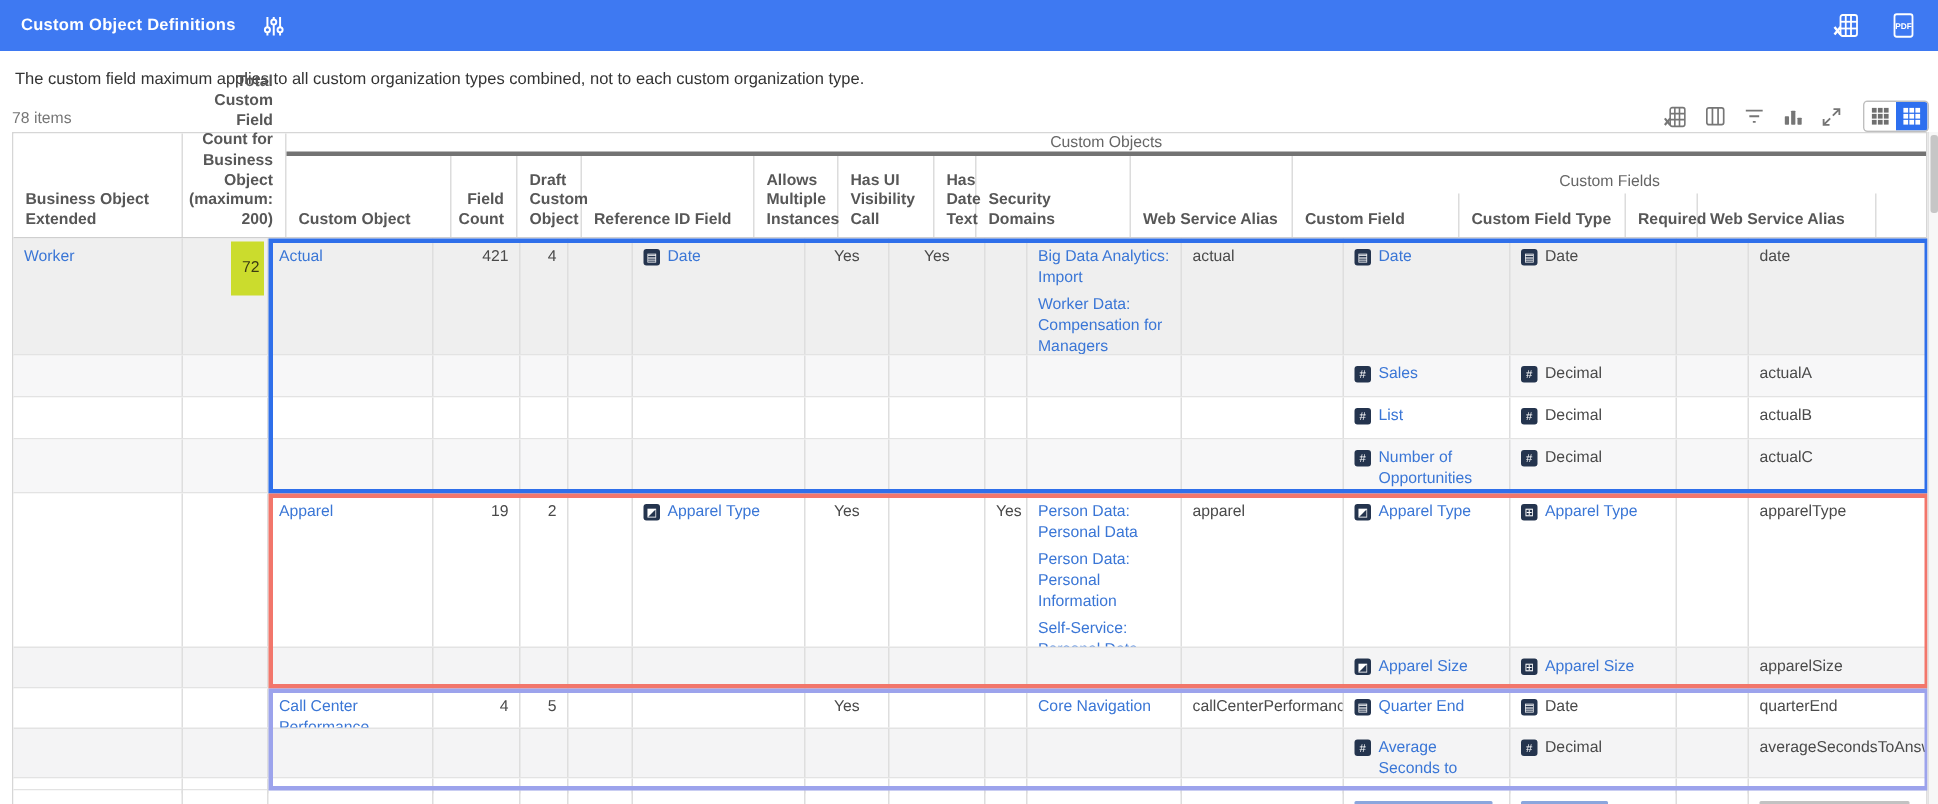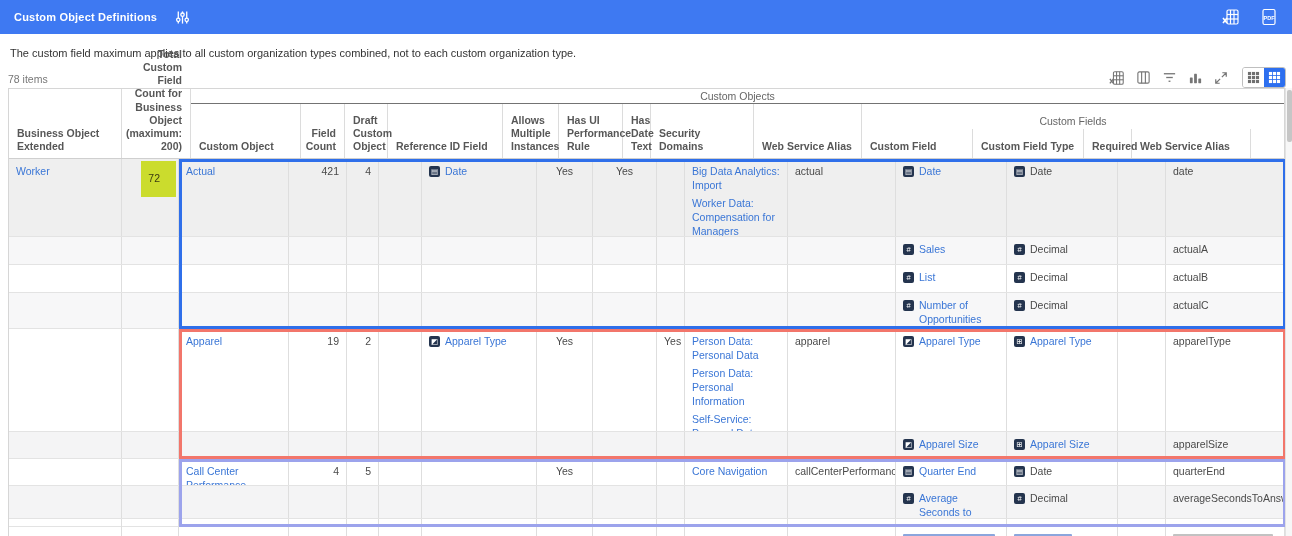--- a/index.html
+++ b/index.html
@@ -29,41 +29,41 @@
   
   .table-wrap{position:relative;margin-left:8px;width:1277px;border:1px solid #d6d6d6;border-bottom:none;}
   .w1{width:113px}.w2{width:57px}.w3{width:110px}.w4{width:58px}.w5{width:32px}.w6{width:43px}
   .w7{width:115px}.w8{width:56px}.w9{width:64px}.w10{width:28px}.w11{width:103px}.w12{width:108px}
   .w13{width:111px}.w14{width:111px}.w15{width:48px}.w16{width:119px}
   .thead{display:flex;height:70px;border-bottom:1px solid #cfcfcf;background:#fff;}
   .th{border-right:1px solid #dcdcdc;display:flex;align-items:flex-end;padding:3px 8px 5px;
     font-size:10.5px;font-weight:700;color:#575757;line-height:1.25;flex:0 0 auto;}
   .th.num{justify-content:flex-end;text-align:right;margin-left:12px;}
   .hgroup{flex:1;display:flex;flex-direction:column;}
-  .hgroup-top{height:15px;border-bottom:1px solid #737373;display:flex;align-items:center;
+  .hgroup-top{height:15px;border-bottom:3px solid #737373;display:flex;align-items:center;
     justify-content:center;font-size:10.5px;color:#666;}
   .hgroup-bottom{display:flex;flex:1;}
   .cfgroup{display:flex;flex-direction:column;flex:1;}
   .cf-top{height:25px;display:flex;align-items:flex-end;justify-content:center;
     font-size:10.5px;color:#666;padding-bottom:2px;}
   .cf-cols{display:flex;flex:1;}
   .row{display:flex;border-bottom:1px solid #e3e3e3;}
   .c{border-right:1px solid #dedede;padding:6px 7px 4px;font-size:10.5px;color:#4a4a4a;
     line-height:1.3;overflow:hidden;flex:0 0 auto;height:100%;}
   .c.num{text-align:right;}
   .c.ctr{text-align:center;}
   .rh78{height:78px}.rh28{height:28px}.rh36{height:36px}.rh103{height:103px}
   .rh27{height:27px}.rh33{height:33px}.rh8{height:8px}.rh10{height:10px;border-bottom:none;}
   .bg-a{background:#efefef}.bg-b{background:#f7f7f8}.bg-c{background:#fff}.bg-d{background:#f4f4f5}
   .lnk{color:var(--link);text-decoration:none;cursor:pointer;display:inline-block;}
   .sd{display:block;margin-bottom:5px;}
   .fld{display:flex;gap:5px;align-items:flex-start;}
   .ic{flex:0 0 auto;width:11px;height:11px;background:var(--icon-navy);color:#fff;border-radius:2px;
     font-size:7.5px;line-height:11px;text-align:center;margin-top:1px;}
-  .hl{display:inline-block;background:var(--highlight);color:#3c3c12;padding:11px 16px 11px 7px;
+  .hl{display:inline-block;background:var(--highlight);color:#3c3c12;padding:11px 3px 11px 7px;
     margin:-4px -5px 0 0;}
   
   .ov{position:absolute;left:170px;width:1107px;border:3px solid #000;pointer-events:none;}
   .ov-blue{top:70px;height:170px;border-color:var(--block-blue);}
   .ov-red{top:240px;height:130px;border-color:var(--block-red);}
   .ov-purple{top:370px;height:68px;border-color:var(--block-purple);}
   
   .frag{height:5px;border-radius:1px;margin-top:1px;}
   .frag-blue{background:#8ba6dd;}
   .frag-gray{background:#c2c2c2;}
@@ -198,21 +198,21 @@
         <div class="th w6">
             <span>Draft Custom Object</span>
           </div>
         <div class="th w7">
             <span>Reference ID Field</span>
           </div>
         <div class="th w8">
             <span>Allows Multiple Instances</span>
           </div>
         <div class="th w9">
-            <span>Has UI Performance Rule</span>
+            <span>Has UI Visibility Call</span>
           </div>
         <div class="th w10">
             <span>Has Date Text</span>
           </div>
         <div class="th w11">
             <span>Security Domains</span>
           </div>
         <div class="th w12">
             <span>Web Service Alias</span>
           </div>

